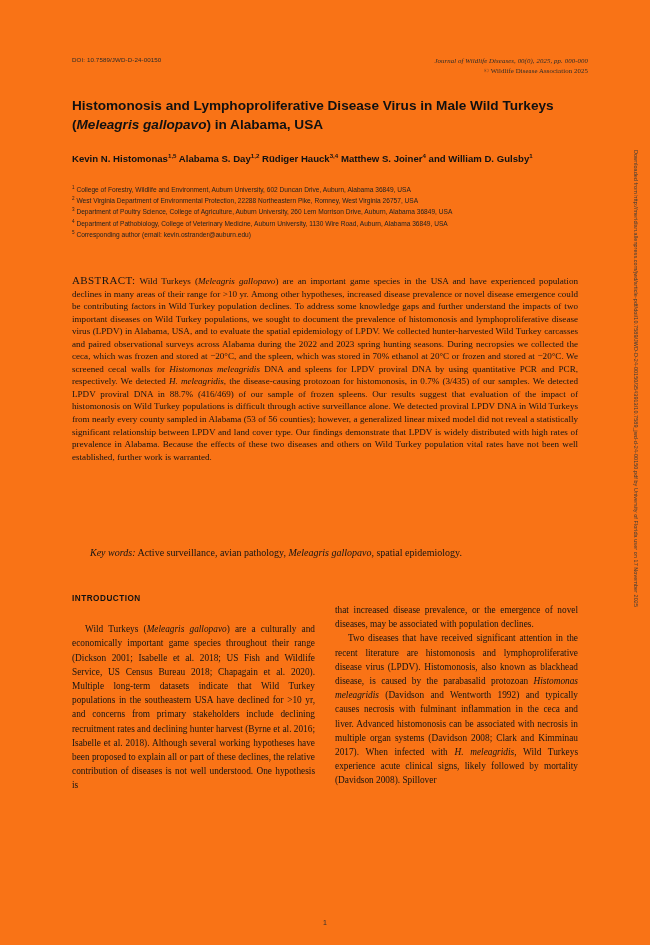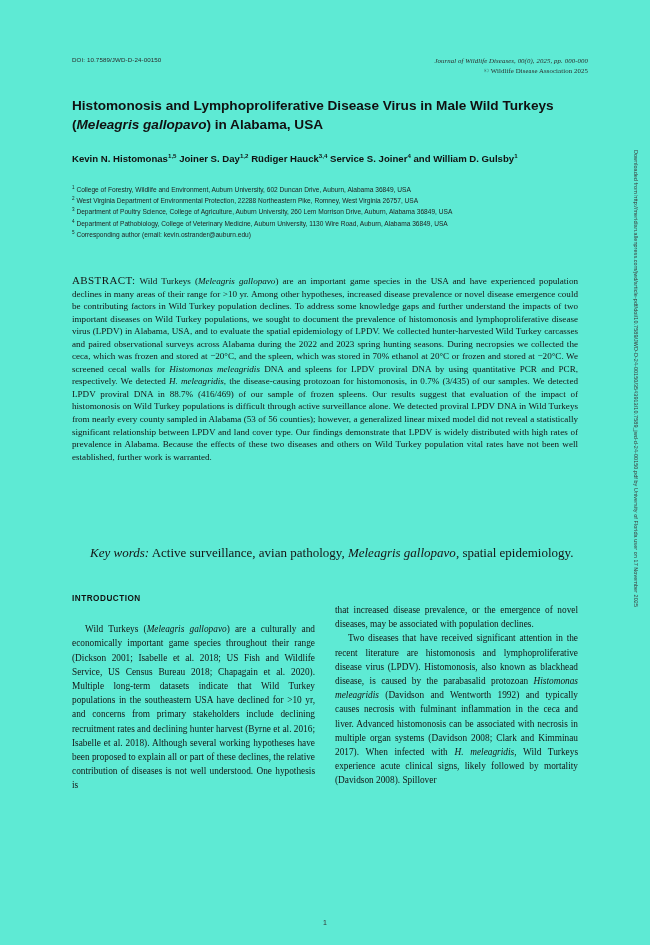--- a/index.html
+++ b/index.html
@@ -14,21 +14,21 @@
     overflow: hidden;
     font-family: "Liberation Serif", serif;
     color: #1a1a1a;
   }
 
   .page {
     position: absolute;
     left: 0; top: 0;
     width: 650px;
     height: 945px;
-    background: #5eead4;
+    background: #f97316;
   }
 
   
   .runhead {
     position: absolute;
     top: 56px;
     left: 72px;
     right: 62px;
     height: 26px;
     font-size: 6.4px;
@@ -114,21 +114,21 @@
     letter-spacing: 0.4px;
     font-size: 11px;
   }
   .abstract i { font-style: italic; }
 
   .keywords {
     position: absolute;
     top: 547px;
     left: 72px;
     width: 506px;
-    font-size: 13px;
+    font-size: 10px;
     line-height: 12.5px;
     text-indent: 18px;
     color: #141414;
   }
   .keywords .kw-lead { font-style: italic; }
   .keywords i { font-style: italic; }
 
   
   .col {
     position: absolute;
@@ -201,23 +201,23 @@
     <div class="jref">
       <span>Journal of Wildlife Diseases, 00(0), 2025, pp. 000-000</span>
       <span class="copy">© Wildlife Disease Association 2025</span>
     </div>
   </div>
 
   <div class="title"><span>Histomonosis and Lymphoproliferative Disease Virus in Male Wild Turkeys (</span><i>Meleagris gallopavo</i><span>) in Alabama, USA</span></div>
 
   <div class="authors">
     <span>Kevin N. Histomonas</span><sup>1,5</sup>
-    <span>Joiner S. Day</span><sup>1,2</sup>
+    <span>Alabama S. Day</span><sup>1,2</sup>
     <span>Rüdiger Hauck</span><sup>3,4</sup>
-    <span>Service S. Joiner</span><sup>4</sup>
+    <span>Matthew S. Joiner</span><sup>4</sup>
     <span>and William D. Gulsby</span><sup>1</sup>
   </div>
 
   <div class="affils">
     <div><sup>1</sup> <span>College of Forestry, Wildlife and Environment, Auburn University, 602 Duncan Drive, Auburn, Alabama 36849, USA</span></div>
     <div><sup>2</sup> <span>West Virginia Department of Environmental Protection, 22288 Northeastern Pike, Romney, West Virginia 26757, USA</span></div>
     <div><sup>3</sup> <span>Department of Poultry Science, College of Agriculture, Auburn University, 260 Lem Morrison Drive, Auburn, Alabama 36849, USA</span></div>
     <div><sup>4</sup> <span>Department of Pathobiology, College of Veterinary Medicine, Auburn University, 1130 Wire Road, Auburn, Alabama 36849, USA</span></div>
     <div><sup>5</sup> <span>Corresponding author (email: kevin.ostrander@auburn.edu)</span></div>
   </div>

